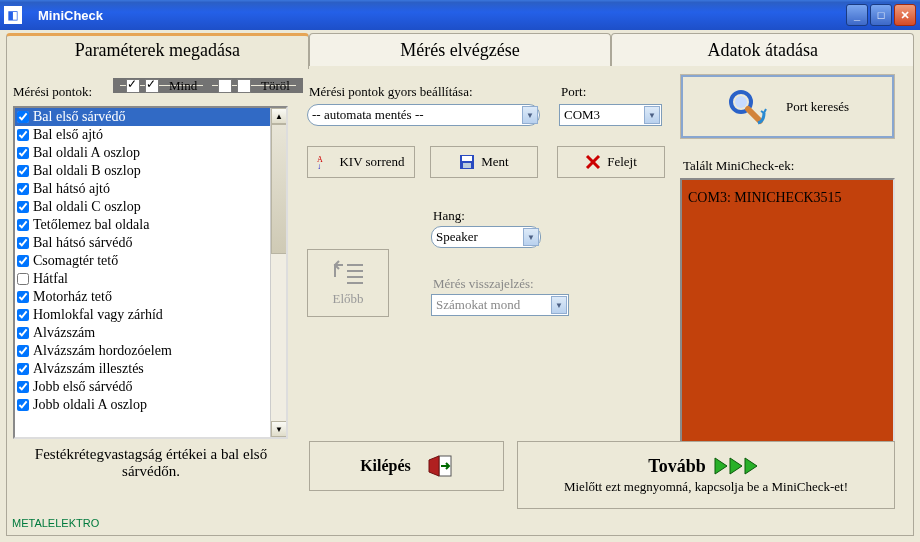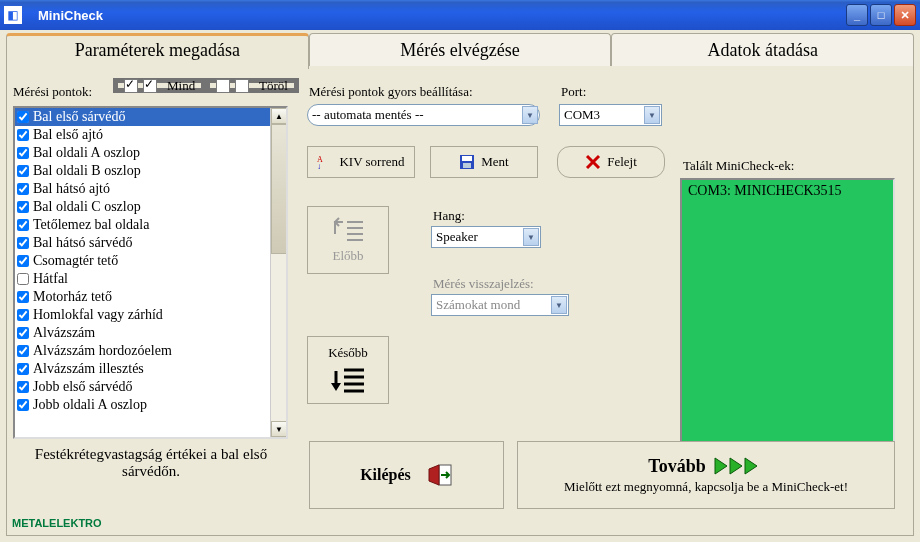--- a/index.html
+++ b/index.html
@@ -62,21 +62,21 @@
   position:absolute;
   top:36px; left:6px; right:6px; bottom:6px;
   border:1px solid #aca899;
   border-top:none;
   background:#ece9d8;
 }
 .lbl { font-size:13px; font-family:"Times New Roman",serif; }
 .mp-label { position:absolute; top:18px; left:6px; }
 .mind-btn, .torol-btn {
   position:absolute; top:12px; height:15px;
-  border:5px solid #737373; background:#ece9d8;
+  border:7px solid #737373; background:#ece9d8;
   display:flex; align-items:center; padding:0 6px;
   font-family:"Times New Roman",serif; font-size:13px;
 }
 .mind-btn { left:106px; }
 .torol-btn { left:198px;justify-content:space-between; }
 .mini-check { width:14px; height:14px; border:1px solid #7a7a7a; background:white; margin-right:5px; position:relative; }
 .mini-check.checked::after { content:"✓"; position:absolute; top:-3px; left:0px; font-size:12px; }
 .listbox {
   position:absolute; top:40px; left:6px; width:275px; height:333px;
   background:white; border:2px inset #ddd;
@@ -102,54 +102,54 @@
   background:linear-gradient(#ddeaf8,#b9d1ee); border:1px solid #92aed1;
   display:flex; align-items:center; justify-content:center; font-size:8px; color:#4d6185;
 }
 .combo-dis { color:#888; }
 
 .btn {
   position:absolute; border:1px solid #aca899; background:#ece9d8;
   display:flex; align-items:center; justify-content:center;
   font-family:"Times New Roman",serif; font-size:13px; padding:0;
 }
-.btn.dis { color:#999; }
+.btn.dis { color:#999;margin-top:43px; }
 .btn .ico { margin-right:6px; display:inline-flex; }
 
 .group-port {
   position:absolute; top:8px; left:673px; width:215px; height:65px;
   border:1px solid #bfb8a6; background:#ece9d8;
 }
 .port-search-btn {
   width:100%; height:100%; display:flex; align-items:center; justify-content:center;
   gap:18px; border:2px solid #88a6d0;
 }
 .found-box {
   position:absolute; top:112px; left:673px; width:215px; height:272px;
-  background:#22c55e; border:2px inset #ddd; padding:3px 6px;
+  background:#c2410c; border:2px inset #ddd; padding:10px 6px;
   font-size:14px;
   font-family:Liberation Serif, serif;
 }
 
 
 .bottom-btn {
   position:absolute; border:1px solid #aca899; background:#ece9d8;
   display:flex; flex-direction:column; align-items:center; justify-content:center;
   text-align:center; font-family:"Times New Roman",serif;
 }
-.kilepes { top:375px; left:302px; width:195px; height:68px; font-size:16px; font-weight:bold; flex-direction:row; gap:14px;}
+.kilepes { top:375px; left:302px; width:195px; height:50px; font-size:16px; font-weight:bold; flex-direction:row; gap:14px;}
 .tovabb { top:375px; left:510px; width:378px; height:68px; }
 .tovabb .hdr { font-size:18px; font-weight:bold; display:flex; align-items:center; gap:8px;}
 .tovabb .sub { font-size:13px; margin-top:2px;}
 
 .footer-note {
   position:absolute; top:380px; left:10px; width:268px;
   text-align:center; font-size:15px;
 }
-.brand { position:absolute; bottom:6px; left:5px; font-family:Tahoma,sans-serif; font-size:11px; font-weight:bold; color:#007a3d;text-align:center; }
+.brand { position:absolute; bottom:6px; left:5px; font-family:Tahoma,sans-serif; font-size:11px; font-weight:normal; color:#007a3d;text-align:center; }
 
 svg { display:block; }
 </style>
 </head>
 <body>
 
 <div class="titlebar">
   <div class="icon-slot">◧</div>
   <div class="title">MiniCheck</div>
   <div class="win-btns">
@@ -285,21 +285,21 @@
       <span class="ico">
         <svg width="16" height="16">
             <rect x="1" y="1" width="14" height="14" fill="#2a4bc0"></rect>
             <rect x="3" y="2" width="10" height="5" fill="#fff"></rect>
             <rect x="4" y="9" width="8" height="5" fill="#bcd"></rect>
           </svg>
       </span>
       <span>Ment</span>
     </div>
 
-    <div class="btn" style="top:80px; left:550px; width:108px; height:32px;border-radius:13px;">
+    <div class="btn" style="top:80px; left:550px; width:108px; height:32px;">
       <span class="ico">
         <svg width="16" height="16">
             <line x1="2" y1="2" x2="14" y2="14" stroke="#c00" stroke-width="3"></line>
             <line x1="14" y1="2" x2="2" y2="14" stroke="#c00" stroke-width="3"></line>
           </svg>
       </span>
       <span>Felejt</span>
     </div>
 
     <div class="btn dis" style="top:140px; left:300px; width:82px; height:68px; flex-direction:column;">
@@ -309,46 +309,47 @@
             <path d="M8 2 L4 6 L8 10" fill="none" stroke="#999" stroke-width="2"></path>
         <line x1="16" y1="6" x2="32" y2="6" stroke="#999" stroke-width="2"></line>
             <line x1="16" y1="12" x2="32" y2="12" stroke="#999" stroke-width="2"></line>
             <line x1="16" y1="18" x2="32" y2="18" stroke="#999" stroke-width="2"></line>
             <line x1="16" y1="24" x2="32" y2="24" stroke="#999" stroke-width="2"></line>
           </svg>
       </span>
       <span style="margin-top:6px;">Előbb</span>
     </div>
 
-    <div class="btn" style="top:270px; left:300px; width:82px; height:68px; flex-direction:column;">
-      <span style="margin-bottom:6px;">Később</span>
-      <span>
-        <svg width="36" height="28">
-            <line x1="14" y1="3" x2="34" y2="3" stroke="#000" stroke-width="3"></line>
-            <line x1="14" y1="10" x2="34" y2="10" stroke="#000" stroke-width="3"></line>
-            <line x1="14" y1="17" x2="34" y2="17" stroke="#000" stroke-width="3"></line>
-            <line x1="14" y1="24" x2="34" y2="24" stroke="#000" stroke-width="3"></line>
-        <path d="M6 4 L6 20" fill="none" stroke="#000" stroke-width="3"></path>
-            <path d="M1 16 L6 24 L11 16 Z" fill="#000"></path>
-          </svg>
-      </span>
-    </div>
 
     <div class="label-mid" style="top:142px; left:426px;">Hang:</div>
-    <div class="combo" style="top:160px; left:424px; width:110px;">
+    <div class="combo" style="top:160px; left:424px; width:110px;border-radius:10px;">
       <span>Speaker</span>
       <div class="arrow">▼</div>
     </div>
 
     <div class="label-mid" style="top:210px; left:426px; color:#888;">Mérés visszajelzés:</div>
     <div class="combo-dis" style="top:228px; left:424px; width:138px;">
       <span>Számokat mond</span>
       <div class="arrow">▼</div>
     </div>
 
+    <div class="group-port">
+      <div class="port-search-btn">
+        <span>
+          <svg width="42" height="40">
+            <circle cx="15" cy="15" r="10" fill="none" stroke="#2a62c8" stroke-width="4"></circle>
+            <circle cx="15" cy="15" r="6" fill="#c7dbff"></circle>
+            <line x1="22" y1="22" x2="34" y2="34" stroke="#d2833a" stroke-width="6" stroke-linecap="round"></line>
+            <path d="M32 36 Q38 34 38 26" fill="none" stroke="#2a8ad2" stroke-width="3"></path>
+            <path d="M35 24 L38 26 L40 22" fill="none" stroke="#2a8ad2" stroke-width="2"></path>
+          </svg>
+        </span>
+        <span>Port keresés</span>
+      </div>
+    </div>
 
     <div class="label-mid" style="top:92px; left:676px;">Talált MiniCheck-ek:</div>
     <div class="found-box">
       <div>COM3: MINICHECK3515</div>
     </div>
 
     <div class="footer-note">Festékrétegvastagság értékei a bal első sárvédőn.</div>
 
     <div class="bottom-btn kilepes">
       <span>Kilépés</span>

